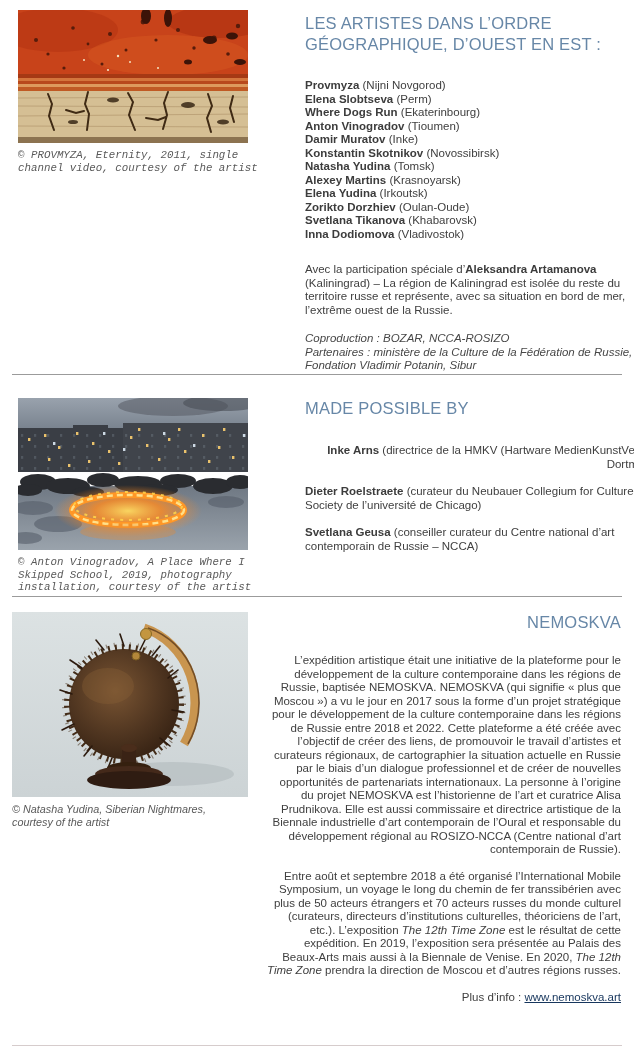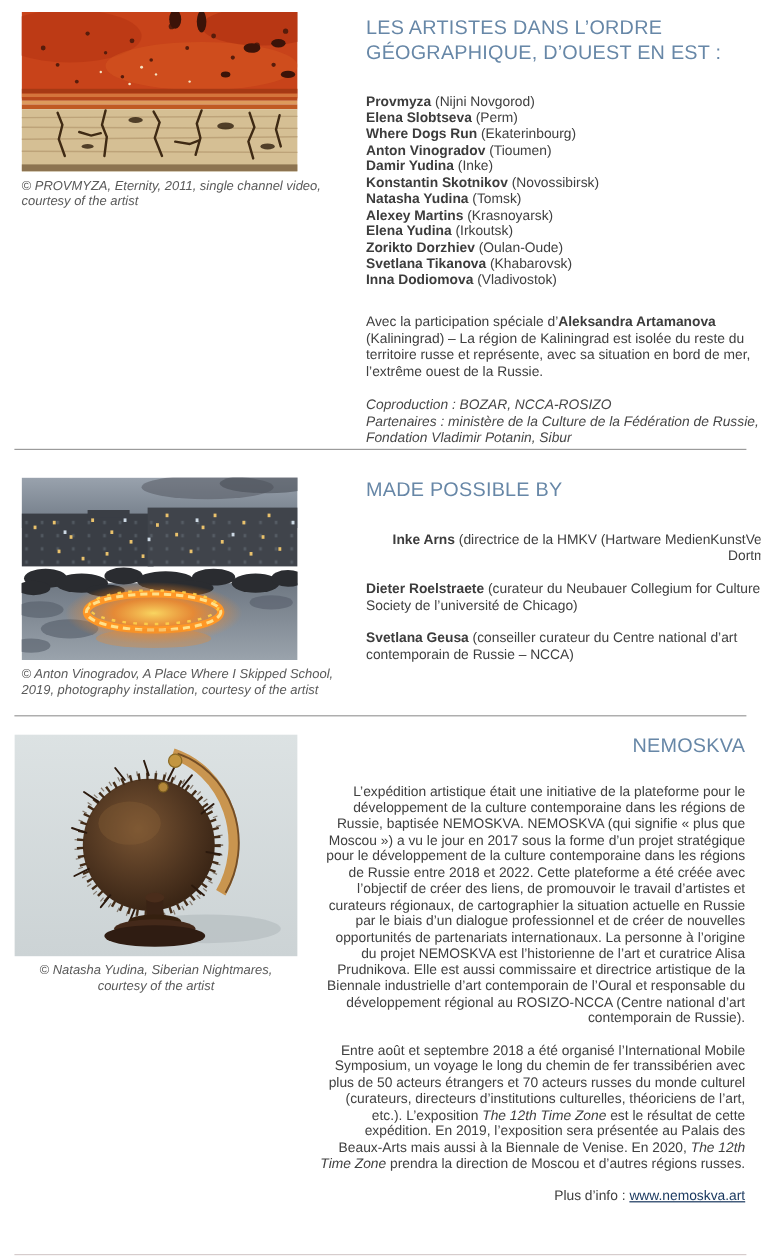--- a/index.html
+++ b/index.html
@@ -1,20 +1,20 @@
 <!DOCTYPE html>
 <html><head>
 <meta charset="utf-8">
 <style>
   html,body{margin:0;padding:0;background:#ffffff;}
   .page{position:relative;width:634px;height:1048px;background:#fff;overflow:hidden;
         font-family:"Liberation Sans", sans-serif;color:#404040;}
   .row{display:flex;align-items:flex-start;}
-  .left-col{flex:none;width:270px;margin-left:18px;}
-  .left-col3{flex:none;width:236px;margin-left:12px;text-align:center;}
+  .left-col{flex:none;width:270px;margin-left:18px;font-family:Liberation Mono, monospace;}
+  .left-col3{flex:none;width:236px;margin-left:12px;}
   .right-col{flex:none;width:356px;margin-left:17px;}
   .right-col3{flex:none;width:356px;margin-left:17px;text-align:right;}
   .imgframe{display:block;}
   .caption{margin-top:6px;font-size:10.8px;line-height:12.6px;font-style:italic;color:#595959;}
   h2.sec{margin:0;font-size:16.5px;line-height:21px;font-weight:400;color:#6787a7;letter-spacing:.2px;}
   .b{font-weight:bold;color:#3c3c3c;}
   .i{font-style:italic;}
   .artist-line{font-size:11.5px;line-height:13.5px;}
   .artists{margin-top:24px;}
   .para{margin:0;font-size:11.5px;line-height:13.5px;}
@@ -108,21 +108,21 @@
       </svg>
       <div class="caption">© PROVMYZA, Eternity, 2011, single channel video, courtesy of the artist</div>
     </div>
     <div class="right-col">
       <h2 class="sec" style="margin-top:3px">LES ARTISTES DANS L’ORDRE GÉOGRAPHIQUE, D’OUEST EN EST :</h2>
       <div class="artists">
         <div class="artist-line"><span class="b">Provmyza</span><span> (Nijni Novgorod)</span></div>
         <div class="artist-line"><span class="b">Elena Slobtseva</span><span> (Perm)</span></div>
         <div class="artist-line"><span class="b">Where Dogs Run</span><span> (Ekaterinbourg)</span></div>
         <div class="artist-line"><span class="b">Anton Vinogradov</span><span> (Tioumen)</span></div>
-        <div class="artist-line"><span class="b">Damir Yudina</span><span> (Inke)</span></div>
+        <div class="artist-line"><span class="b">Damir Muratov</span><span> (Inke)</span></div>
         <div class="artist-line"><span class="b">Konstantin Skotnikov</span><span> (Novossibirsk)</span></div>
         <div class="artist-line"><span class="b">Natasha Yudina</span><span> (Tomsk)</span></div>
         <div class="artist-line"><span class="b">Alexey Martins</span><span> (Krasnoyarsk)</span></div>
         <div class="artist-line"><span class="b">Elena Yudina</span><span> (Irkoutsk)</span></div>
         <div class="artist-line"><span class="b">Zorikto Dorzhiev</span><span> (Oulan-Oude)</span></div>
         <div class="artist-line"><span class="b">Svetlana Tikanova</span><span> (Khabarovsk)</span></div>
         <div class="artist-line"><span class="b">Inna Dodiomova</span><span> (Vladivostok)</span></div>
       </div>
       <p class="para mt22"><span>Avec la participation spéciale d’</span><span class="b">Aleksandra Artamanova</span><span> (Kaliningrad) – La région de Kaliningrad est isolée du reste du territoire russe et représente, avec sa situation en bord de mer, l’extrême ouest de la Russie.</span></p>
       <p class="para mt15 italicblock">Coproduction : BOZAR, NCCA-ROSIZO</p>

